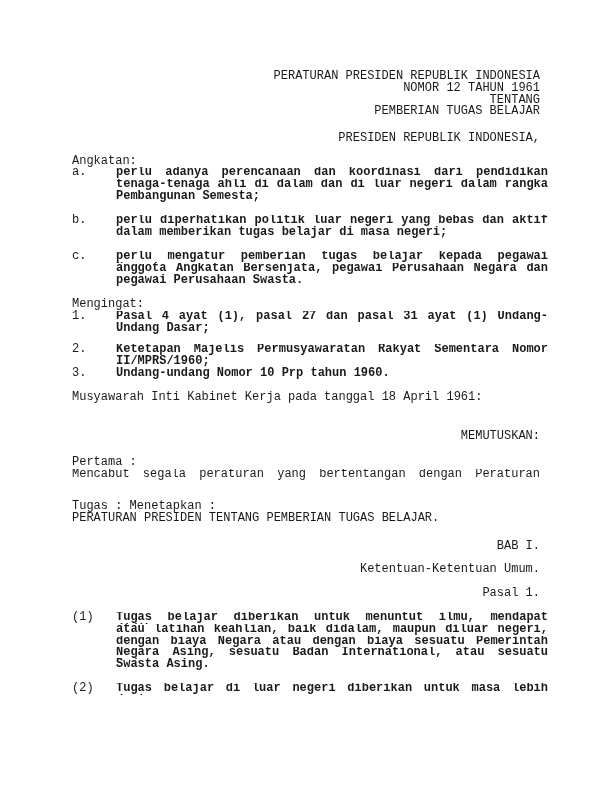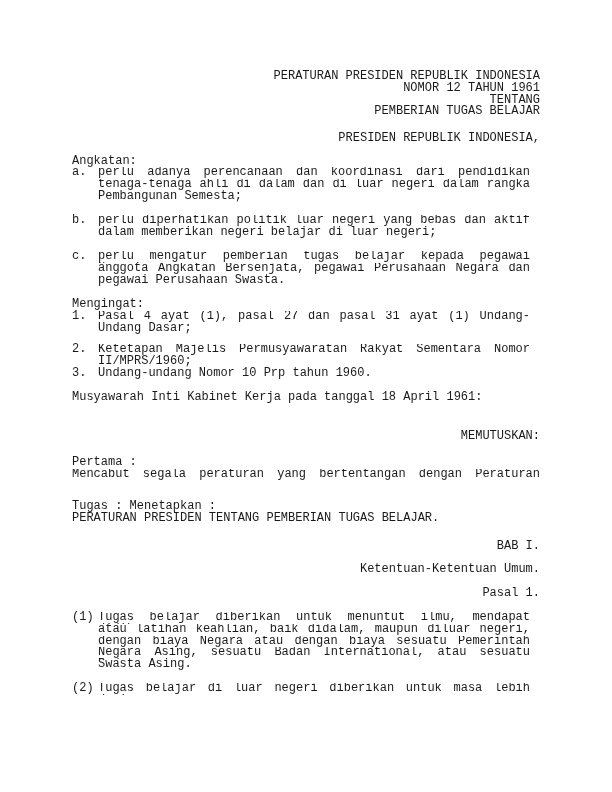--- a/index.html
+++ b/index.html
@@ -4,21 +4,21 @@
 <style>
   html, body { margin: 0; padding: 0; background: #ffffff; }
   body { width: 612px; height: 792px; position: relative; overflow: hidden;
          font-family: "Liberation Mono", "DejaVu Sans Mono", monospace;
          font-size: 12px; color: #1a1a1a; }
   .blk { position: absolute; left: 72px; width: 468px; line-height: 11.8px; white-space: nowrap; }
   .center { text-align: right; }
   .line { display: block; height: 11.8px; }
   .item { position: absolute; left: 72px; width: 468px; line-height: 11.8px; }
   .item .lbl { position: absolute; left: 0; top: 0; }
-  .item .txt { margin-left: 26px; width: 432px; }
+  .item .txt { margin-left: 44px; width: 432px; font-weight: bold; }
   .just { display: block; height: 11.8px; text-align: justify; text-align-last: justify; white-space: normal; overflow: hidden; }
   .last { display: block; height: 11.8px; white-space: nowrap; }
 </style>
 </head>
 <body>
 
 <div class="blk center" style="top:71px">
   <span class="line">PERATURAN PRESIDEN REPUBLIK INDONESIA</span>
   <span class="line">NOMOR 12 TAHUN 1961</span>
   <span class="line">TENTANG</span>
@@ -32,21 +32,21 @@
   <div class="txt">
     <span class="just">perlu adanya perencanaan dan koordinasi dari pendidikan</span>
     <span class="just">tenaga-tenaga ahli di dalam dan di luar negeri dalam rangka</span>
     <span class="last">Pembangunan Semesta;</span>
   </div>
 </div>
 <div class="item" style="top:215px">
   <span class="lbl">b.</span>
   <div class="txt">
     <span class="just">perlu diperhatikan politik luar negeri yang bebas dan aktif</span>
-    <span class="last">dalam memberikan negeri belajar di luar negeri;</span>
+    <span class="last">dalam memberikan tugas belajar di masa negeri;</span>
   </div>
 </div>
 <div class="item" style="top:251px">
   <span class="lbl">c.</span>
   <div class="txt">
     <span class="just">perlu mengatur pemberian tugas belajar kepada pegawai Negeri,</span>
     <span class="just">anggota Angkatan Bersenjata, pegawai Perusahaan Negara dan</span>
     <span class="last">pegawai Perusahaan Swasta.</span>
   </div>
 </div>

